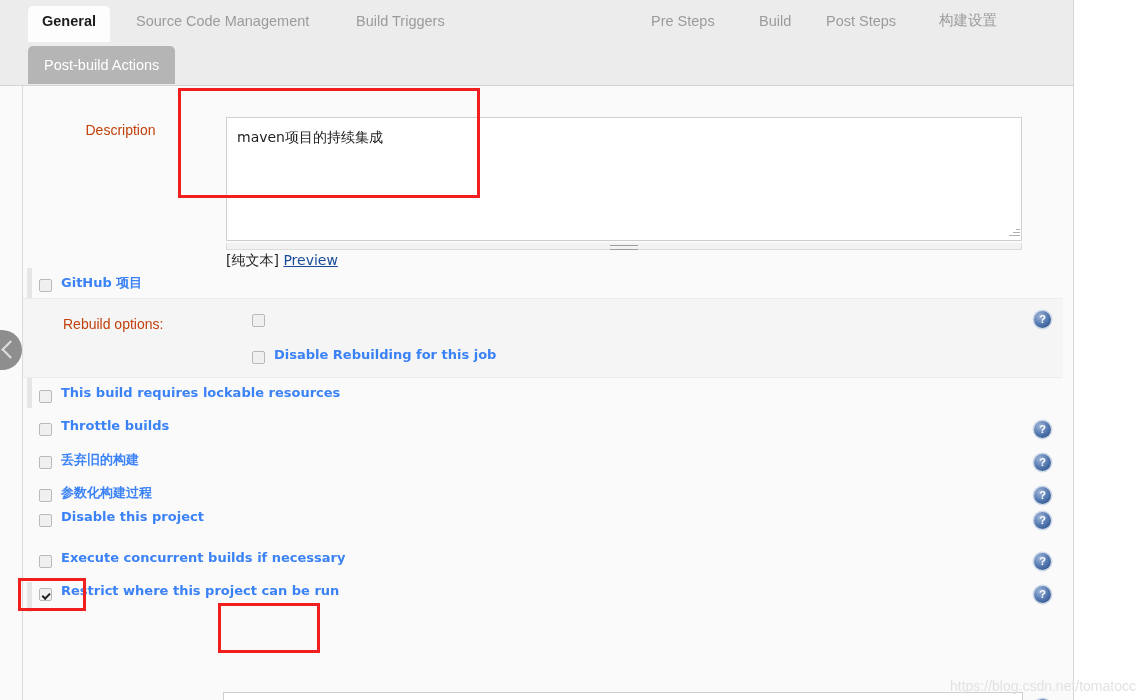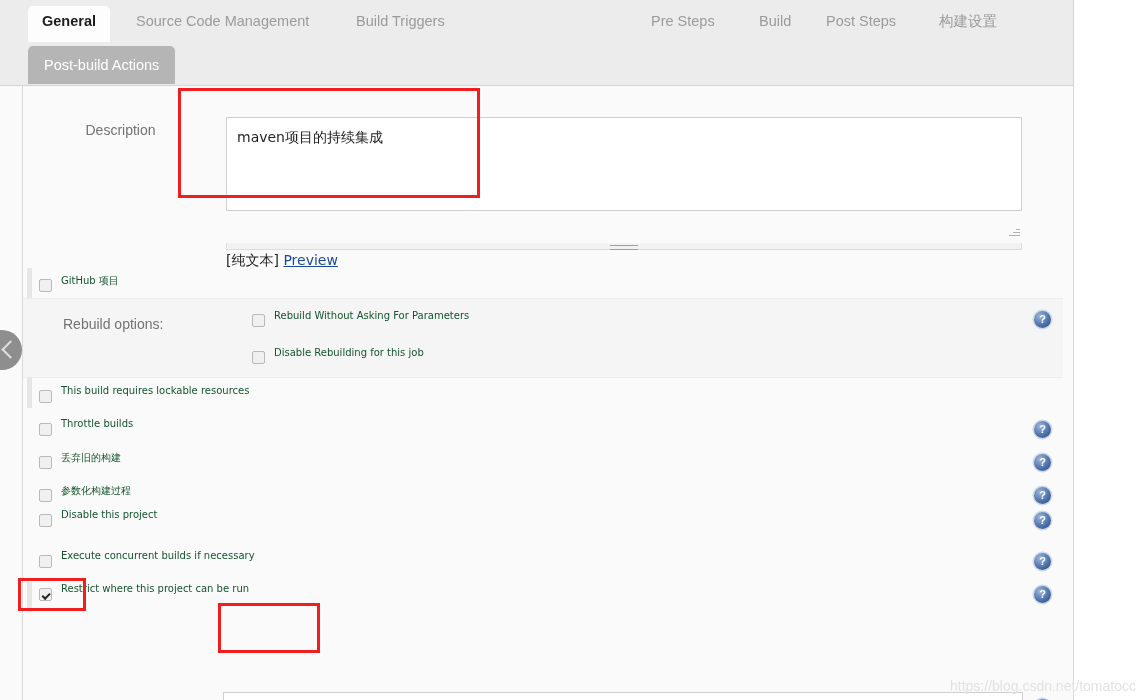--- a/index.html
+++ b/index.html
@@ -62,21 +62,21 @@
     cursor: pointer;
   }
   .tab.active {
     background: #fdfdfd;
     color: #1c1c1c;
     font-weight: bold;
     border-top-left-radius: 5px;
     border-top-right-radius: 5px;
     box-shadow: 0 0 0 0 rgba(0,0,0,0);
   }
-  .tab.cn { font-family: Liberation Sans, sans-serif; }
+  .tab.cn { font-family: Liberation Mono, monospace; }
 
   .subtab {
     position: absolute;
     left: 28px; top: 46px;
     height: 38px;
     line-height: 38px;
     padding: 0 16px;
     background: #b5b5b5;
     color: #ffffff;
     font-size: 14.5px;
@@ -112,31 +112,31 @@
     left: 0;
     width: 1040px;
     box-sizing: border-box;
   }
 
   .label-cell {
     position: absolute;
     left: 0;
     width: 195px;
     text-align: center;
-    color: #737373;
+    color: #c2410c;
     font-size: 14px;
   }
 
   
   #row-description { top: 20px; height: 150px; }
   #desc-label { top: 16px; }
   .textarea {
     position: absolute;
     left: 203px; top: 11px;
-    width: 796px; height: 94px;
+    width: 796px; height: 124px;
     background: #ffffff;
     border: 1px solid #cfcfcf;
     box-sizing: border-box;
     padding: 9px 10px;
     font-size: 14px;
     color: #1f1f1f;
     font-family: "DejaVu Sans", "Liberation Sans", sans-serif;
     resize: none;
     line-height: 1.45;
     outline: none;
@@ -206,24 +206,25 @@
     content: "";
     position: absolute;
     left: 2px; top: 4px;
     width: 6px; height: 2.5px;
     border-left: 2px solid #222;
     border-bottom: 2px solid #222;
     transform: rotate(-45deg);
   }
   .cblabel {
     position: absolute;
-    font-size: 10px;
-    color: #14532d;
+    font-size: 13px;
+    color: #3b82f6;
     white-space: nowrap;
     font-family: "DejaVu Sans", "Liberation Sans", sans-serif;
+    font-weight: bold;
   }
 
   
   .accent-bar {
     position: absolute;
     left: 4px;
     width: 5px;
     background: #e6e6e6;
   }
 
@@ -361,21 +362,20 @@
         </div>
       </div>
 
       <div id="rebuild-block"></div>
 
       <div class="row" id="rebuild-row" style="top:212px;height:80px;">
         <div class="label-cell" style="top:18px;text-align:left;left:40px;width:180px;">Rebuild options:</div>
         <div id="rebuild-items">
             <div class="cbrow" style="top: 10px;">
               <div class="cbox" style="left: 229px; top: 6px;"></div>
-              <div class="cblabel" style="left: 251px; top: 2px;">Rebuild Without Asking For Parameters</div>
             </div>
             <div class="cbrow" style="top: 47px;">
               <div class="cbox" style="left: 229px; top: 6px;"></div>
               <div class="cblabel" style="left: 251px; top: 2px;">Disable Rebuilding for this job</div>
             </div>
           </div>
         <div class="help-icon" style="left:1011px;top:13px;"></div>
       </div>
 
       <div id="checkbox-rows">

